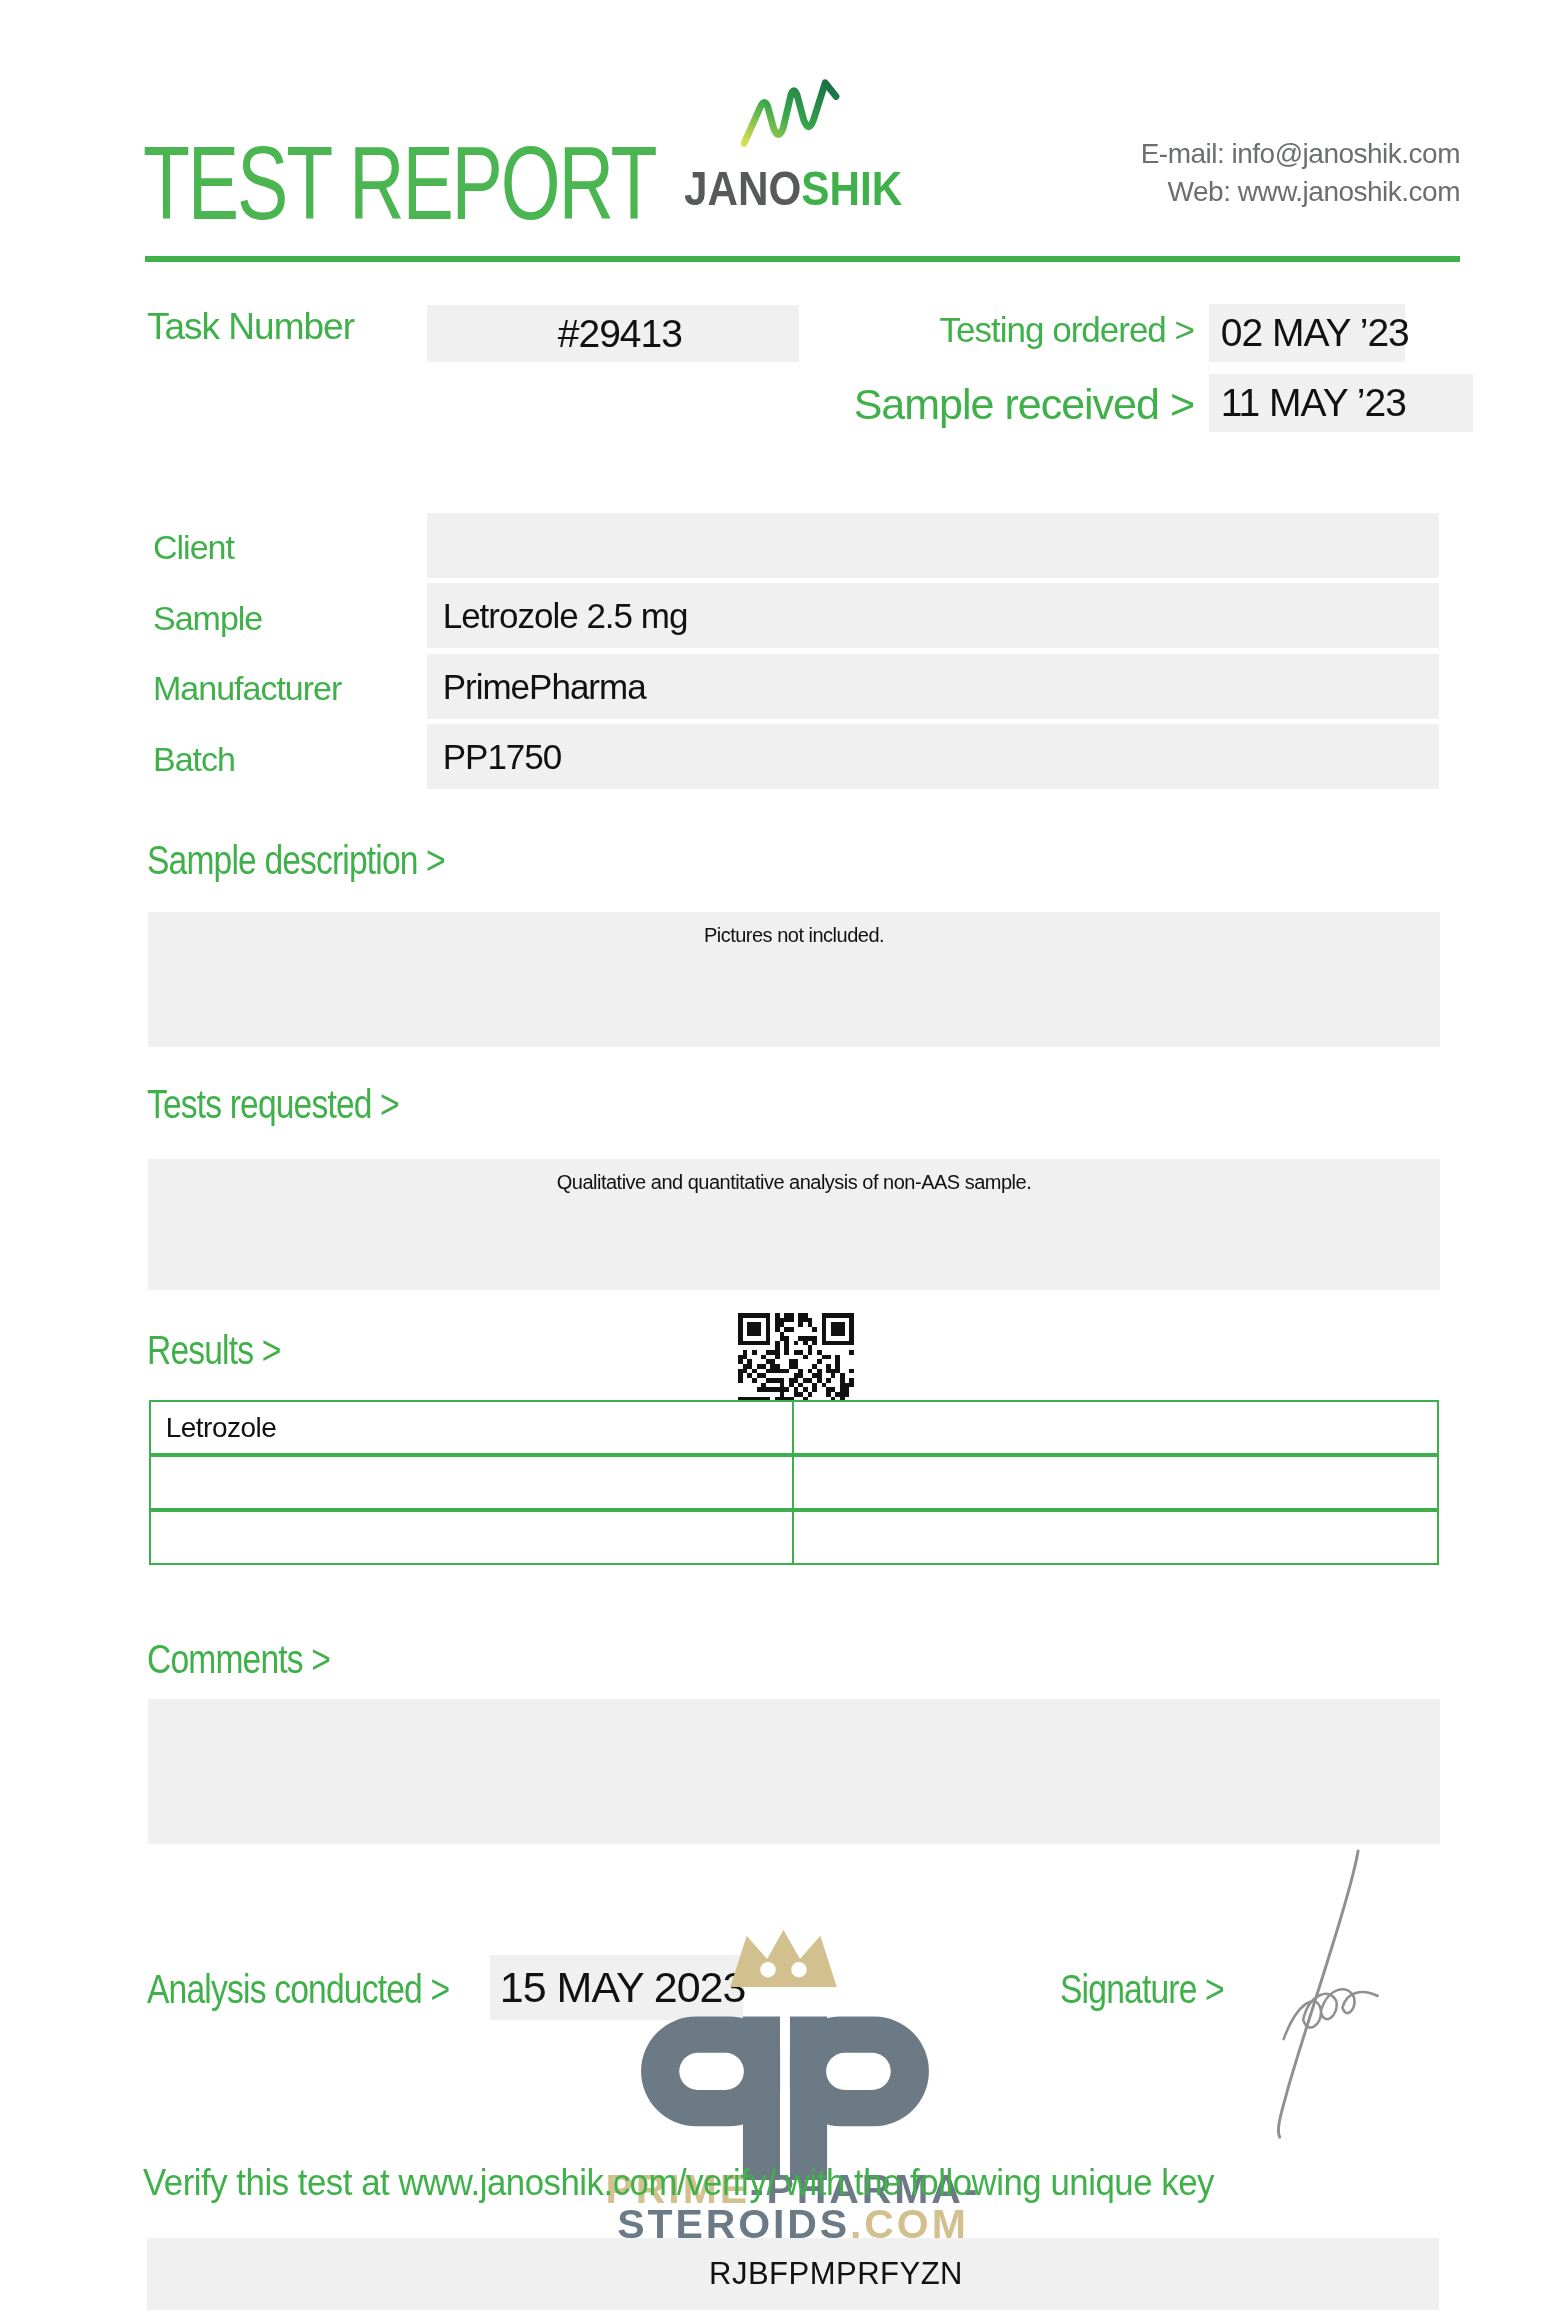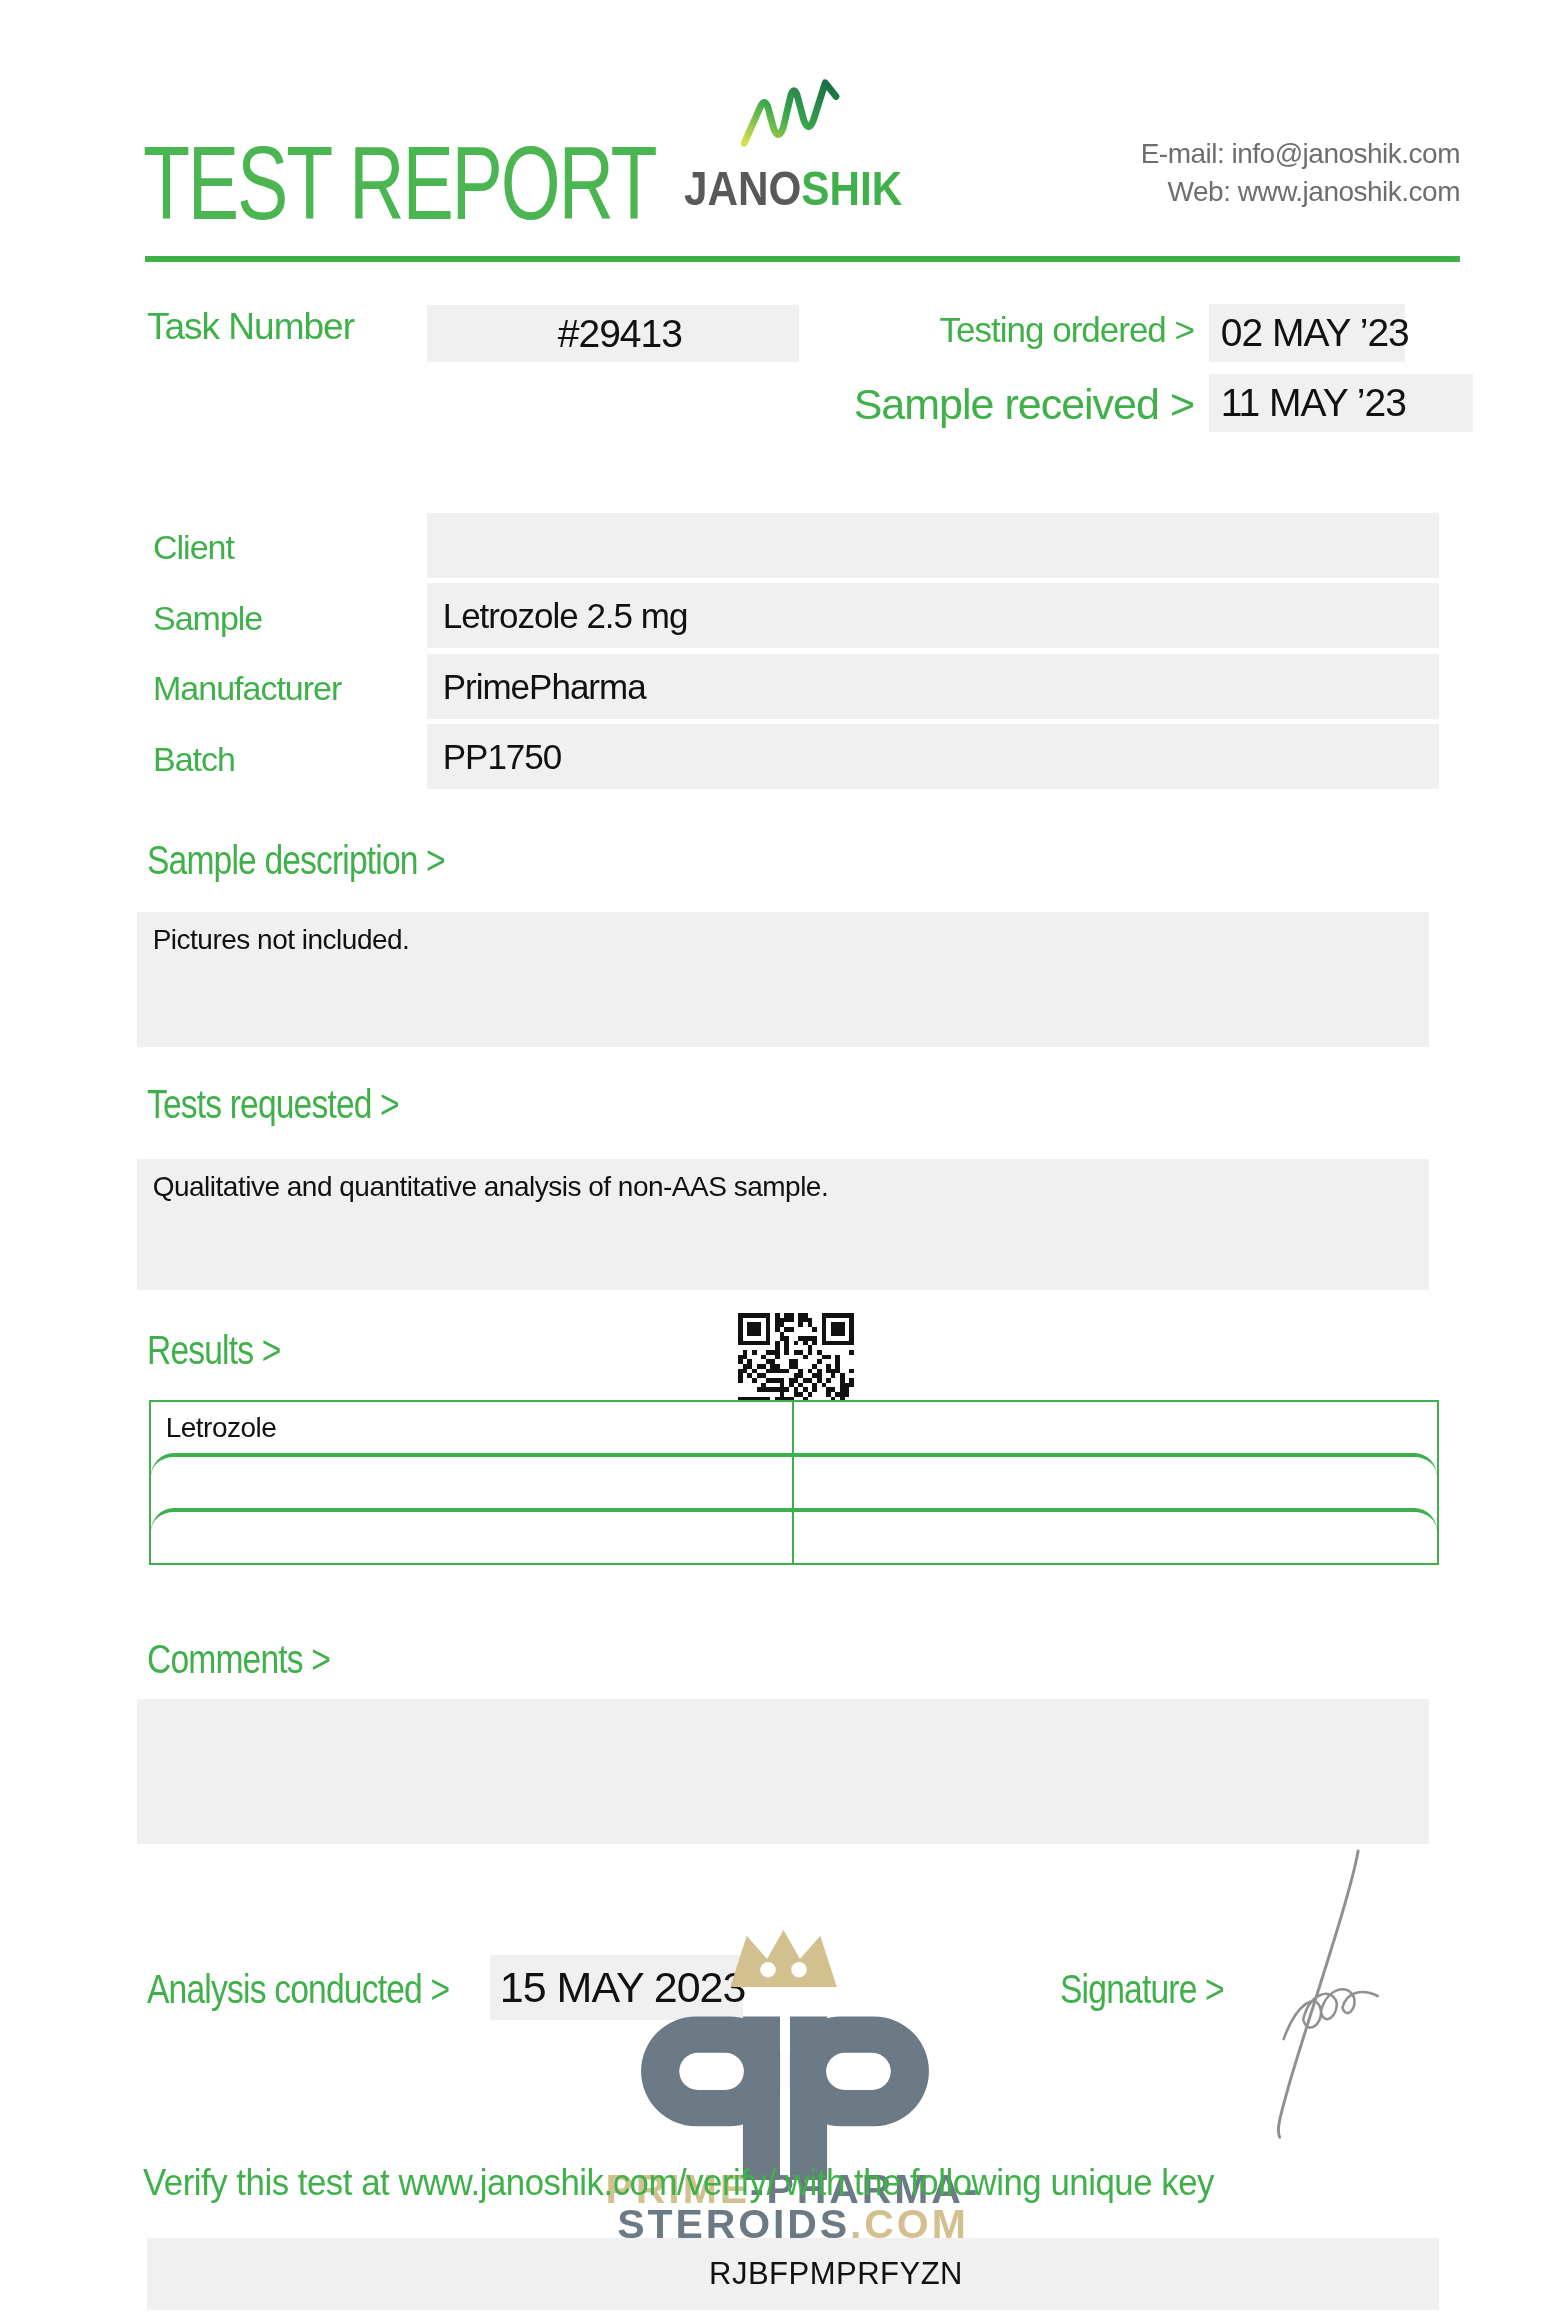--- a/index.html
+++ b/index.html
@@ -39,30 +39,30 @@
   .fl0{top:528px}.fl1{top:599px}.fl2{top:669px}.fl3{top:740px}
   .fbox{left:427px;width:1012px;height:65px;}
   .fb0{top:513px}.fb1{top:583px}.fb2{top:654px}.fb3{top:724px}
   .fbox .boxtext{font-size:35px;line-height:65px;padding-left:15.7px;}
 
   .section-h{font-size:40px;color:var(--green);letter-spacing:-1px;line-height:1.1;
              transform:scaleX(0.84);transform-origin:left top;white-space:nowrap;}
   .h-desc{left:147px;top:838px;} .h-tests{left:147px;top:1082px;}
   .h-results{left:147px;top:1328px;} .h-comments{left:147px;top:1637px;}
 
-  .bigbox{left:137px;width:1292px;box-sizing:border-box;padding:11.8px 15.7px;
-          font-size:28px;letter-spacing:-0.5px;color:var(--ink);}
+  .bigbox{left:148px;width:1292px;box-sizing:border-box;padding:11.8px 15.7px;
+          font-size:20px;letter-spacing:-0.5px;color:var(--ink);text-align:center;}
   .box-desc{top:912px;height:135px;}
   .box-tests{top:1159px;height:131px;}
   .box-comments{top:1699px;height:145px;}
 
   .qr{left:738px;top:1313px;width:116px;height:116px;}
 
   .rtable{left:149px;top:1400px;width:1290px;border:2.9px solid var(--tborder);background:#fff;box-sizing:border-box;}
-  .rrow{display:grid;grid-template-columns:643px 1fr;border-radius:23px;}
+  .rrow{display:grid;grid-template-columns:643px 1fr;}
   .rrow + .rrow{border-top:4.9px solid var(--tborder);}
   .rcell{height:51px;line-height:51px;padding-left:14.7px;font-size:28px;letter-spacing:-0.5px;
          white-space:nowrap;overflow:hidden;}
   .rcell.c0{border-right:2.9px solid var(--tborder);}
 
   .analysis-label{left:147px;top:1966px;font-size:41px;transform:scaleX(0.82);transform-origin:left top;}
   .analysis-box{left:490px;top:1955px;width:253px;height:65px;}
   .analysis-box .boxtext{font-size:43px;line-height:65px;padding-left:9.8px;}
   .signature-label{left:1060px;top:1966px;font-size:41px;transform:scaleX(0.82);transform-origin:left top;}
   .signature-svg{left:1264px;top:1847px;width:147px;height:299px;}

